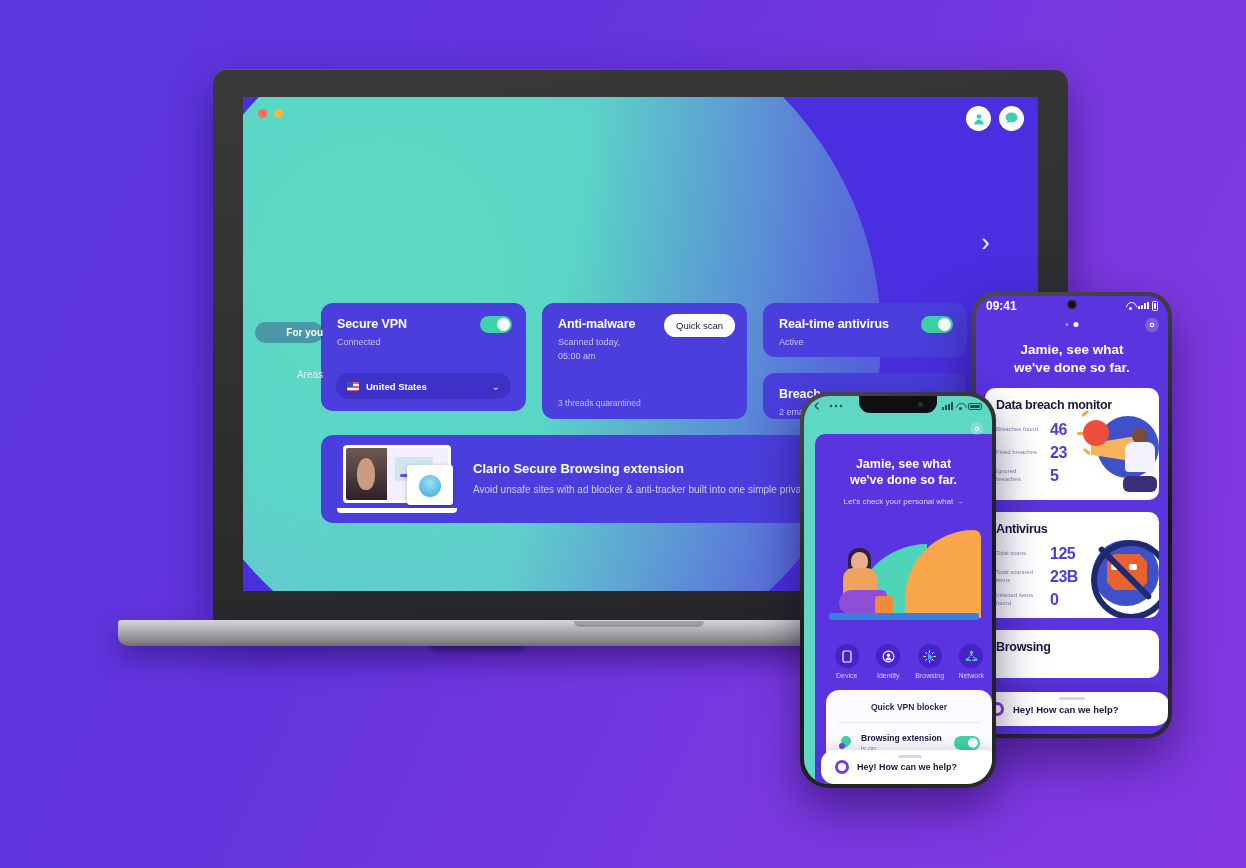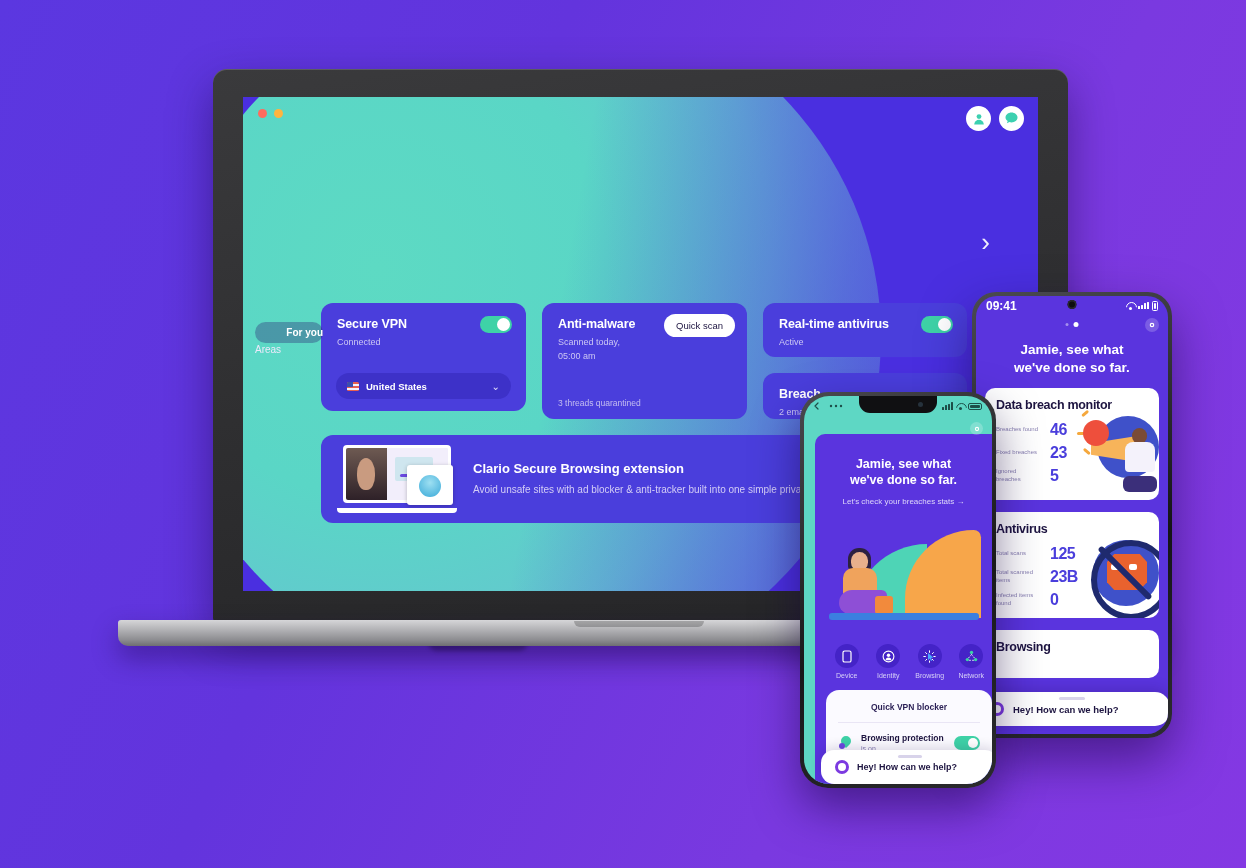--- a/index.html
+++ b/index.html
@@ -75,21 +75,21 @@
     position:absolute; right:48px; top:132px; color:#ffffff; font-size:26px;
     opacity:.92; z-index:6; font-weight:300; line-height:1; cursor:pointer;
   }
 
   
   .rail { position:absolute; left:12px; top:225px; z-index:6; width:68px; }
   .rail .pill {
     display:block; text-align:right; font-size:10px; color:#fff; font-weight:600;
     background: rgba(40,30,110,.34); border-radius:13px; padding:5px 0; cursor:pointer;
   }
-  .rail .plain { display:block; text-align:left; font-size:10px; color:#ece9fb; margin-top:1px; cursor:pointer;}
+  .rail .plain { display:block; text-align:right; font-size:10px; color:#ece9fb; margin-top:26px; cursor:pointer;}
 
   
   .cards { position:absolute; left:78px; top:206px; width:706px; z-index:5; }
   .cards-row { display:flex; gap:16px; align-items:flex-start; }
   .card { background:#4a3edc; border-radius:12px; padding:14px 16px; color:#fff; }
   .card-title { font-size:12.5px; font-weight:700; letter-spacing:-.1px; }
   .card-sub { font-size:9px; color:#cdc7f4; margin-top:5px; line-height:1.45; }
   .card-foot { font-size:8.5px; color:#c4bdf0; }
   .col-vpn { width:205px; height:108px; position:relative; }
   .col-mal { width:205px; height:116px; position:relative; }
@@ -401,21 +401,21 @@
           <svg width="8" height="8" viewBox="0 0 8 8">
               <circle cx="4" cy="4" r="1.6" fill="none" stroke="#fff" stroke-width="1.1"></circle>
             </svg>
         </div>
 
         <div class="purple-panel">
           <div class="ph-h2">
             <span>Jamie, see what</span><br>
             <span>we've done so far.</span>
           </div>
-          <div class="ph-sub">Let's check your breaches stats  →</div>
+          <div class="ph-sub">Let's check your personal what  →</div>
 
           <div class="ph-illus">
             <div class="tealarc"></div>
             <div class="orangearc"></div>
             <div class="person">
                 <div class="hair"></div>
                 <div class="head"></div>
                 <div class="body"></div>
                 <div class="leg"></div>
                 <div class="bag"></div>
@@ -463,21 +463,21 @@
               <div class="tlab">Network</div>
             </div>
           </div>
 
           <div class="ios-sheet">
             <div class="sh-title">Quick VPN blocker</div>
             <div class="sh-div"></div>
             <div class="sh-row">
               <span class="rico"></span>
               <span class="rtxt">
-                <span class="rt1" style="display:block">Browsing protection</span>
+                <span class="rt1" style="display:block">Browsing extension</span>
                 <span class="rt2" style="display:block">is on</span>
               </span>
               <span class="rtog"></span>
             </div>
           </div>
 
           <div class="ios-chat">
             <span class="grab"></span>
             <span class="cdot"></span>
             <span class="ctxt">Hey! How can we help?</span>

